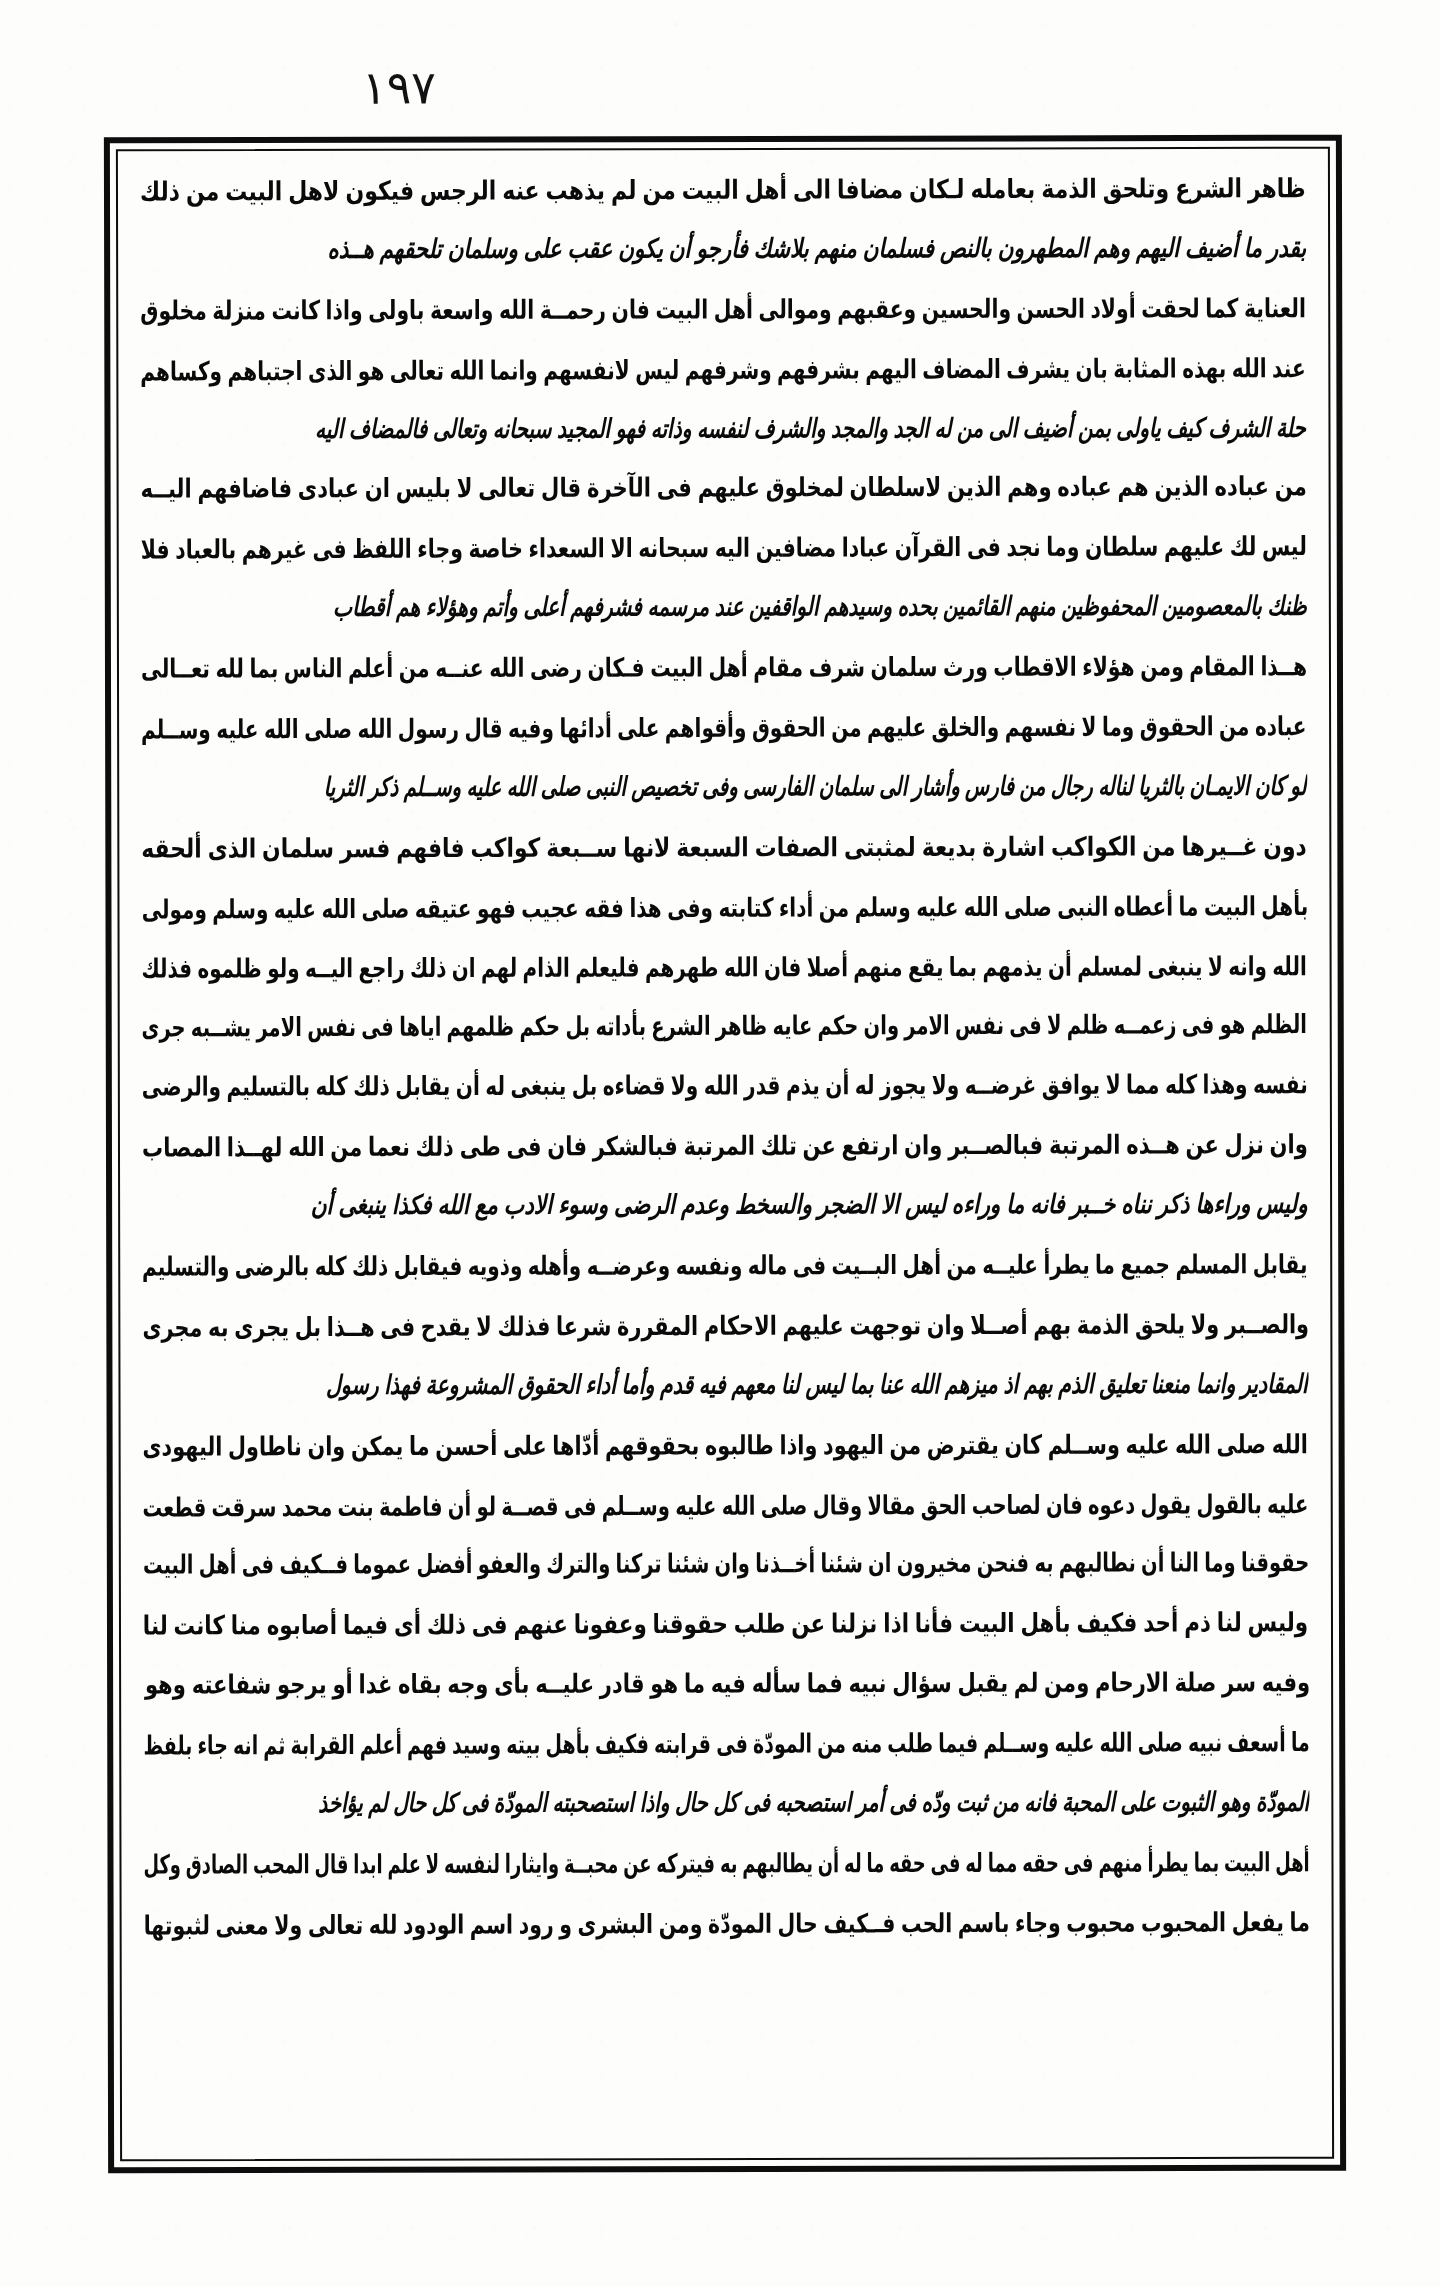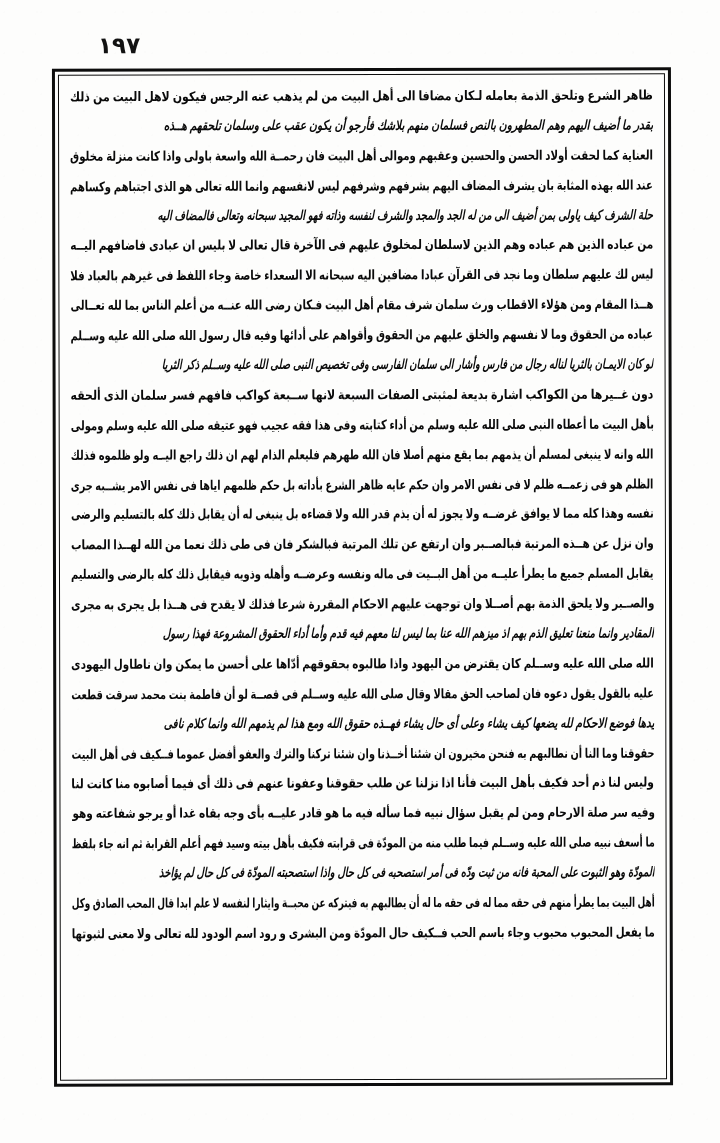--- a/index.html
+++ b/index.html
@@ -38,24 +38,24 @@
       radial-gradient(circle at 86% 18%, rgba(0,0,0,.015) 0 1px, transparent 1px);
     background-size: 37px 41px, 53px 47px, 61px 59px, 43px 67px;
   }
 
   
   #folio-number {
     position: absolute;
     top: 32px;
     left: 98px;
     width: 120px;
-    text-align: left;
+    text-align: right;
     font-family: "DejaVu Sans", "Liberation Sans", sans-serif;
     font-size: 23px;
-    font-weight: 700;
+    font-weight: 400;
     color: #121212;
     letter-spacing: 1px;
     direction: ltr;
     transform: rotate(-0.35deg);
   }
 
   
   #text-frame {
     position: absolute;
     top: 68px;
@@ -126,35 +126,36 @@
     <div id="text-frame-inner">
       <div id="body-text">
 
       <div class="txt-line jit-a"><span style="width: auto; white-space: nowrap; display: inline-block; transform: scaleX(0.8388);">ظاهر الشرع وتلحق الذمة بعامله لـكان مضافا الى أهل البيت من لم يذهب عنه الرجس  فيكون لاهل البيت من ذلك</span></div>
           <div class="txt-line jit-b"><span style="width: auto; white-space: nowrap; display: inline-block; transform: scaleX(0.8211);">بقدر ما أضيف اليهم وهم المطهرون بالنص فسلمان منهم بلاشك فأرجو أن يكون عقب على وسلمان تلحقهم هــذه</span></div>
           <div class="txt-line jit-c"><span style="width: auto; white-space: nowrap; display: inline-block; transform: scaleX(0.7773);">العناية كما لحقت أولاد الحسن والحسين وعقبهم وموالى أهل البيت فان رحمــة الله واسعة باولى واذا كانت منزلة مخلوق</span></div>
           <div class="txt-line jit-a"><span style="width: auto; white-space: nowrap; display: inline-block; transform: scaleX(0.7671);">عند الله بهذه المثابة بان يشرف المضاف اليهم بشرفهم وشرفهم ليس لانفسهم وانما الله تعالى هو الذى اجتباهم وكساهم</span></div>
           <div class="txt-line jit-b"><span style="width: auto; white-space: nowrap; display: inline-block; transform: scaleX(0.7722);">حلة الشرف كيف ياولى بمن أضيف الى من له الجد والمجد والشرف لنفسه وذاته فهو المجيد سبحانه وتعالى فالمضاف اليه</span></div>
           <div class="txt-line jit-c"><span style="width: auto; white-space: nowrap; display: inline-block; transform: scaleX(0.8075);">من عباده الذين هم عباده وهم الذين لاسلطان لمخلوق عليهم فى الآخرة قال تعالى لا بليس  ان عبادى  فاضافهم اليــه</span></div>
           <div class="txt-line jit-a"><span style="width: auto; white-space: nowrap; display: inline-block; transform: scaleX(0.7805);">ليس لك عليهم سلطان  وما نجد فى القرآن عبادا مضافين اليه سبحانه الا السعداء خاصة وجاء اللفظ فى غيرهم بالعباد فلا</span></div>
+          <div class="txt-line jit-b"><span style="width: auto; white-space: nowrap; display: inline-block; transform: scaleX(0.7753);">ظنك بالمعصومين المحفوظين منهم القائمين بحده وسيدهم الواقفين عند مرسمه فشرفهم أعلى وأتم وهؤلاء هم أقطاب</span></div>
           <div class="txt-line jit-c"><span style="width: auto; white-space: nowrap; display: inline-block; transform: scaleX(0.7773);">هــذا المقام ومن هؤلاء الاقطاب ورث سلمان شرف مقام أهل البيت فـكان رضى الله عنــه من أعلم الناس بما لله تعــالى</span></div>
           <div class="txt-line jit-a"><span style="width: auto; white-space: nowrap; display: inline-block; transform: scaleX(0.7661);">عباده من الحقوق وما لا نفسهم والخلق عليهم من الحقوق وأقواهم على أدائها وفيه قال رسول الله صلى الله عليه وســلم</span></div>
           <div class="txt-line jit-b"><span style="width: auto; white-space: nowrap; display: inline-block; transform: scaleX(0.7552);">لو كان الايمـان بالثريا لناله رجال من فارس وأشار الى سلمان الفارسى وفى تخصيص النبى صلى الله عليه وســلم ذكر الثريا</span></div>
           <div class="txt-line jit-c"><span style="width: auto; white-space: nowrap; display: inline-block; transform: scaleX(0.8352);">دون غــيرها من الكواكب اشارة بديعة لمثبتى الصفات السبعة لانها ســبعة  كواكب فافهم فسر سلمان الذى ألحقه</span></div>
           <div class="txt-line jit-a"><span style="width: auto; white-space: nowrap; display: inline-block; transform: scaleX(0.7651);">بأهل البيت ما أعطاه النبى صلى الله عليه وسلم من أداء كتابته وفى هذا فقه عجيب فهو عتيقه صلى الله عليه وسلم ومولى</span></div>
           <div class="txt-line jit-c"><span style="width: auto; white-space: nowrap; display: inline-block; transform: scaleX(0.7601);">الله وانه لا ينبغى لمسلم أن يذمهم بما يقع منهم أصلا فان الله طهرهم فليعلم الذام لهم ان ذلك راجع اليــه  ولو ظلموه فذلك</span></div>
           <div class="txt-line jit-a"><span style="width: auto; white-space: nowrap; display: inline-block; transform: scaleX(0.7446);">الظلم هو فى زعمــه ظلم لا فى نفس الامر وان حكم عايه ظاهر الشرع بأداته بل حكم ظلمهم اياها فى نفس الامر يشــبه جرى</span></div>
           <div class="txt-line jit-c"><span style="width: auto; white-space: nowrap; display: inline-block; transform: scaleX(0.7681);">نفسه وهذا كله مما لا يوافق غرضــه ولا يجوز له أن يذم قدر الله ولا قضاءه بل ينبغى له أن يقابل ذلك كله بالتسليم والرضى</span></div>
           <div class="txt-line jit-a"><span style="width: auto; white-space: nowrap; display: inline-block; transform: scaleX(0.8041);">وان نزل عن هــذه المرتبة فبالصــبر وان ارتفع عن تلك المرتبة  فبالشكر فان فى طى ذلك نعما من الله لهــذا المصاب</span></div>
+          <div class="txt-line jit-b"><span style="width: auto; white-space: nowrap; display: inline-block; transform: scaleX(0.827);">وليس وراءها ذكر نناه خــبر فانه ما وراءه ليس الا الضجر والسخط وعدم الرضى وسوء الادب مع الله  فكذا ينبغى أن</span></div>
           <div class="txt-line jit-c"><span style="width: auto; white-space: nowrap; display: inline-block; transform: scaleX(0.7631);">يقابل المسلم جميع ما يطرأ عليــه من أهل البــيت فى ماله ونفسه وعرضــه وأهله وذويه  فيقابل ذلك كله بالرضى والتسليم</span></div>
           <div class="txt-line jit-a"><span style="width: auto; white-space: nowrap; display: inline-block; transform: scaleX(0.7954);">والصــبر ولا يلحق الذمة بهم أصــلا وان توجهت عليهم الاحكام المقررة شرعا فذلك لا يقدح فى هــذا بل يجرى به مجرى</span></div>
           <div class="txt-line jit-b"><span style="width: auto; white-space: nowrap; display: inline-block; transform: scaleX(0.7847);">المقادير وانما منعنا تعليق الذم بهم اذ ميزهم الله عنا بما ليس لنا معهم فيه قدم  وأما أداء الحقوق المشروعة فهذا رسول</span></div>
           <div class="txt-line jit-c"><span style="width: auto; white-space: nowrap; display: inline-block; transform: scaleX(0.7932);">الله صلى الله عليه وســلم كان يقترض من اليهود واذا طالبوه بحقوقهم أدّاها على أحسن ما يمكن  وان ناطاول اليهودى</span></div>
           <div class="txt-line jit-a"><span style="width: auto; white-space: nowrap; display: inline-block; transform: scaleX(0.7465);">عليه بالقول يقول دعوه فان لصاحب الحق مقالا  وقال صلى الله عليه وســلم فى قصــة لو أن فاطمة بنت محمد سرقت قطعت</span></div>
-          <div class="txt-line jit-b"><span style="width: auto; white-space: nowrap; display: inline-block; transform: scaleX(0.8041);">يدها فوضع الاحكام لله يضعها  كيف يشاء وعلى أى حال يشاء  فهــذه حقوق الله ومع هذا لم يذمهم الله وانما كلام نافى</span></div>
           <div class="txt-line jit-c"><span style="width: auto; white-space: nowrap; display: inline-block; transform: scaleX(0.7436);">حقوقنا وما النا أن نطالبهم به فنحن مخيرون ان شئنا أخــذنا وان شئنا تركنا والترك والعفو أفضل عموما فــكيف فى أهل البيت</span></div>
           <div class="txt-line jit-a"><span style="width: auto; white-space: nowrap; display: inline-block; transform: scaleX(0.82);">وليس لنا ذم أحد فكيف بأهل البيت فأنا اذا نزلنا عن طلب حقوقنا وعفونا عنهم فى ذلك أى فيما أصابوه منا كانت لنا</span></div>
           <div class="txt-line jit-c"><span style="width: auto; white-space: nowrap; display: inline-block; transform: scaleX(0.8064);">وفيه سر صلة الارحام ومن لم يقبل سؤال نبيه فما سأله فيه ما هو قادر عليــه بأى وجه بقاه غدا أو يرجو شفاعته وهو</span></div>
           <div class="txt-line jit-a"><span style="width: auto; white-space: nowrap; display: inline-block; transform: scaleX(0.7242);">ما أسعف نبيه صلى الله عليه وســلم فيما طلب منه من المودّة فى قرابته  فكيف بأهل بيته وسيد فهم أعلم القرابة ثم انه جاء بلفظ</span></div>
           <div class="txt-line jit-b"><span style="width: auto; white-space: nowrap; display: inline-block; transform: scaleX(0.7671);">المودّة وهو الثبوت على المحبة فانه من ثبت ودّه فى أمر استصحبه فى كل حال واذا استصحبته المودّة فى كل حال لم يؤاخذ</span></div>
           <div class="txt-line jit-c"><span style="width: auto; white-space: nowrap; display: inline-block; transform: scaleX(0.6827);">أهل البيت بما يطرأ منهم فى حقه مما له فى حقه ما له أن يطالبهم به فيتركه عن محبــة وايثارا لنفسه لا علم ابدا قال المحب الصادق وكل</span></div>
           <div class="txt-line jit-a"><span style="width: auto; white-space: nowrap; display: inline-block; transform: scaleX(0.7826);">ما يفعل المحبوب محبوب وجاء باسم الحب فــكيف حال المودّة ومن البشرى و رود اسم الودود لله تعالى ولا معنى لثبوتها</span></div>
         </div>
     </div>
   </div>

